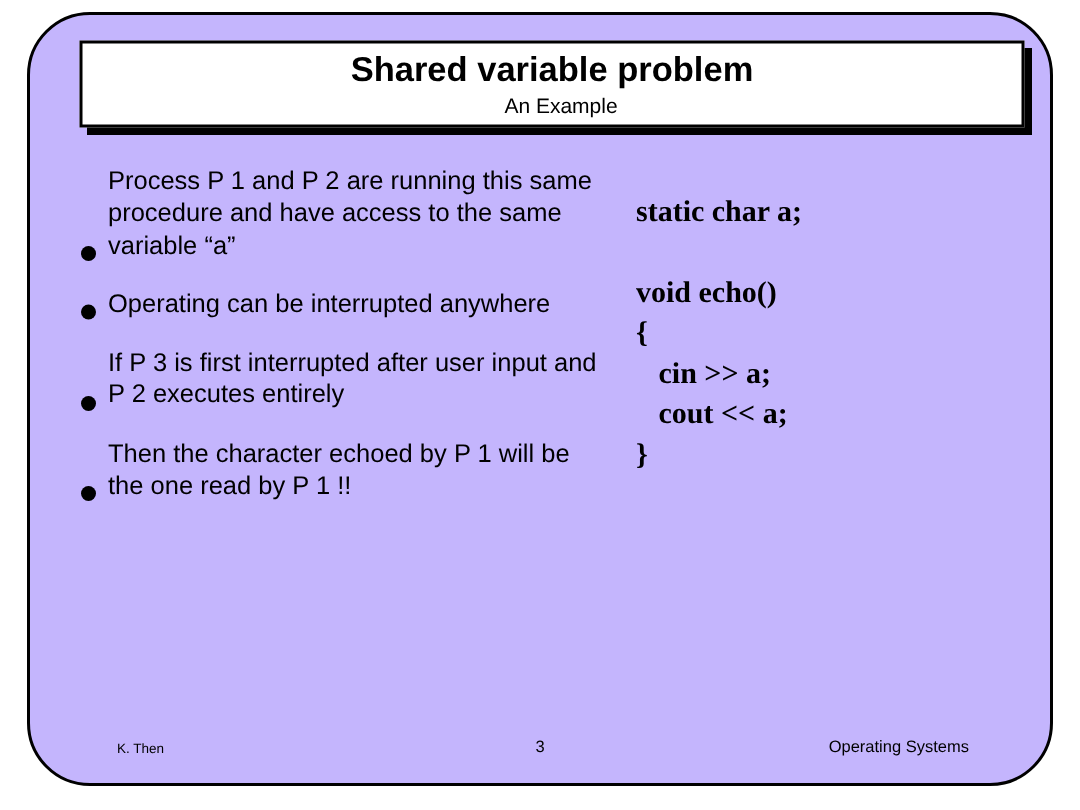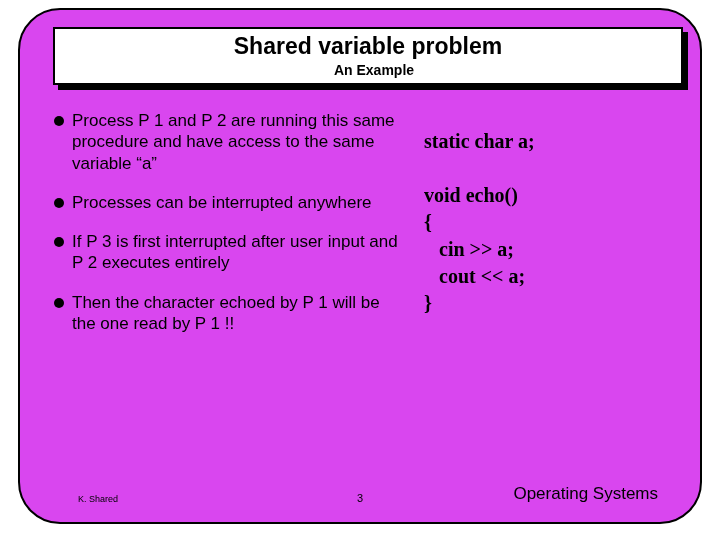--- a/index.html
+++ b/index.html
@@ -3,21 +3,21 @@
 <meta charset="utf-8">
 <style>
   * { box-sizing: border-box; margin: 0; padding: 0; }
   html, body { width: 720px; height: 540px; background: #fff; font-family: Arial, Helvetica, sans-serif; }
   .slide {
     position: absolute;
     left: 18px; top: 8px;
     width: 684px; height: 516px;
     border: 2.5px solid #000;
     border-radius: 42px;
-    background: #d946ef;
+    background: #c4b5fd;
   }
   .title-box-shadow {
     position: absolute;
     left: 38px; top: 22px;
     width: 630px; height: 58px;
     background: #000;
   }
   .title-box {
     position: absolute;
     left: 33px; top: 17px;
@@ -27,39 +27,39 @@
     text-align: center;
     padding-top: 4px;
   }
   .title-main {
     font-size: 23px;
     font-weight: bold;
     color: #000;
   }
   .title-sub {
     font-size: 14px;
-    font-weight: bold;
+    font-weight: normal;
     color: #000;
     margin-top: 2px;
     padding-left: 12px;
   }
   .body {
     position: absolute;
     left: 34px; top: 100px;
     width: 652px;
     display: flex;
     flex-direction: row;
   }
   .left-col {
     width: 370px;
     padding-right: 18px;
   }
   .bullet {
     display: flex;
-    align-items: flex-start;
+    align-items: flex-end;
     margin-bottom: 18px;
   }
   .dot {
     width: 10px; height: 10px;
     border-radius: 50%;
     background: #000;
     flex: 0 0 auto;
     margin-top: 6px;
     margin-right: 8px;
   }
@@ -88,22 +88,22 @@
   }
   .footer-center {
     position: absolute;
     left: 0; right: 0; bottom: 18px;
     text-align: center;
     font-size: 11px;
     color: #000;
   }
   .footer-right {
     position: absolute;
-    right: 42px; bottom: 18px;
-    font-size: 17px;
+    right: 54px; bottom: 18px;
+    font-size: 11px;
     color: #000;
   }
 </style>
 </head>
 <body>
 
 <div class="slide">
 
   <div class="title-box-shadow"></div>
   <div class="title-box">
@@ -112,21 +112,21 @@
   </div>
 
   <div class="body">
     <div class="left-col">
       <div class="bullet">
         <div class="dot"></div>
         <div class="bullet-text">Process P 1 and P 2 are running this same procedure and have access to the same variable “a”</div>
       </div>
       <div class="bullet">
         <div class="dot"></div>
-        <div class="bullet-text">Processes can be interrupted anywhere</div>
+        <div class="bullet-text">Operating can be interrupted anywhere</div>
       </div>
       <div class="bullet">
         <div class="dot"></div>
         <div class="bullet-text">If P 3 is first interrupted after user input and P 2 executes entirely</div>
       </div>
       <div class="bullet">
         <div class="dot"></div>
         <div class="bullet-text">Then the character echoed by P 1 will be the one read by P 1 !!</div>
       </div>
     </div>
@@ -134,17 +134,17 @@
       <div class="code">static char a;
 
 void echo()
 {
    cin &gt;&gt; a;
    cout &lt;&lt; a;
 }</div>
     </div>
   </div>
 
-  <div class="footer-left">K. Shared</div>
+  <div class="footer-left">K. Then</div>
   <div class="footer-center">3</div>
   <div class="footer-right">Operating Systems</div>
 
 </div>
 
 </body></html>

